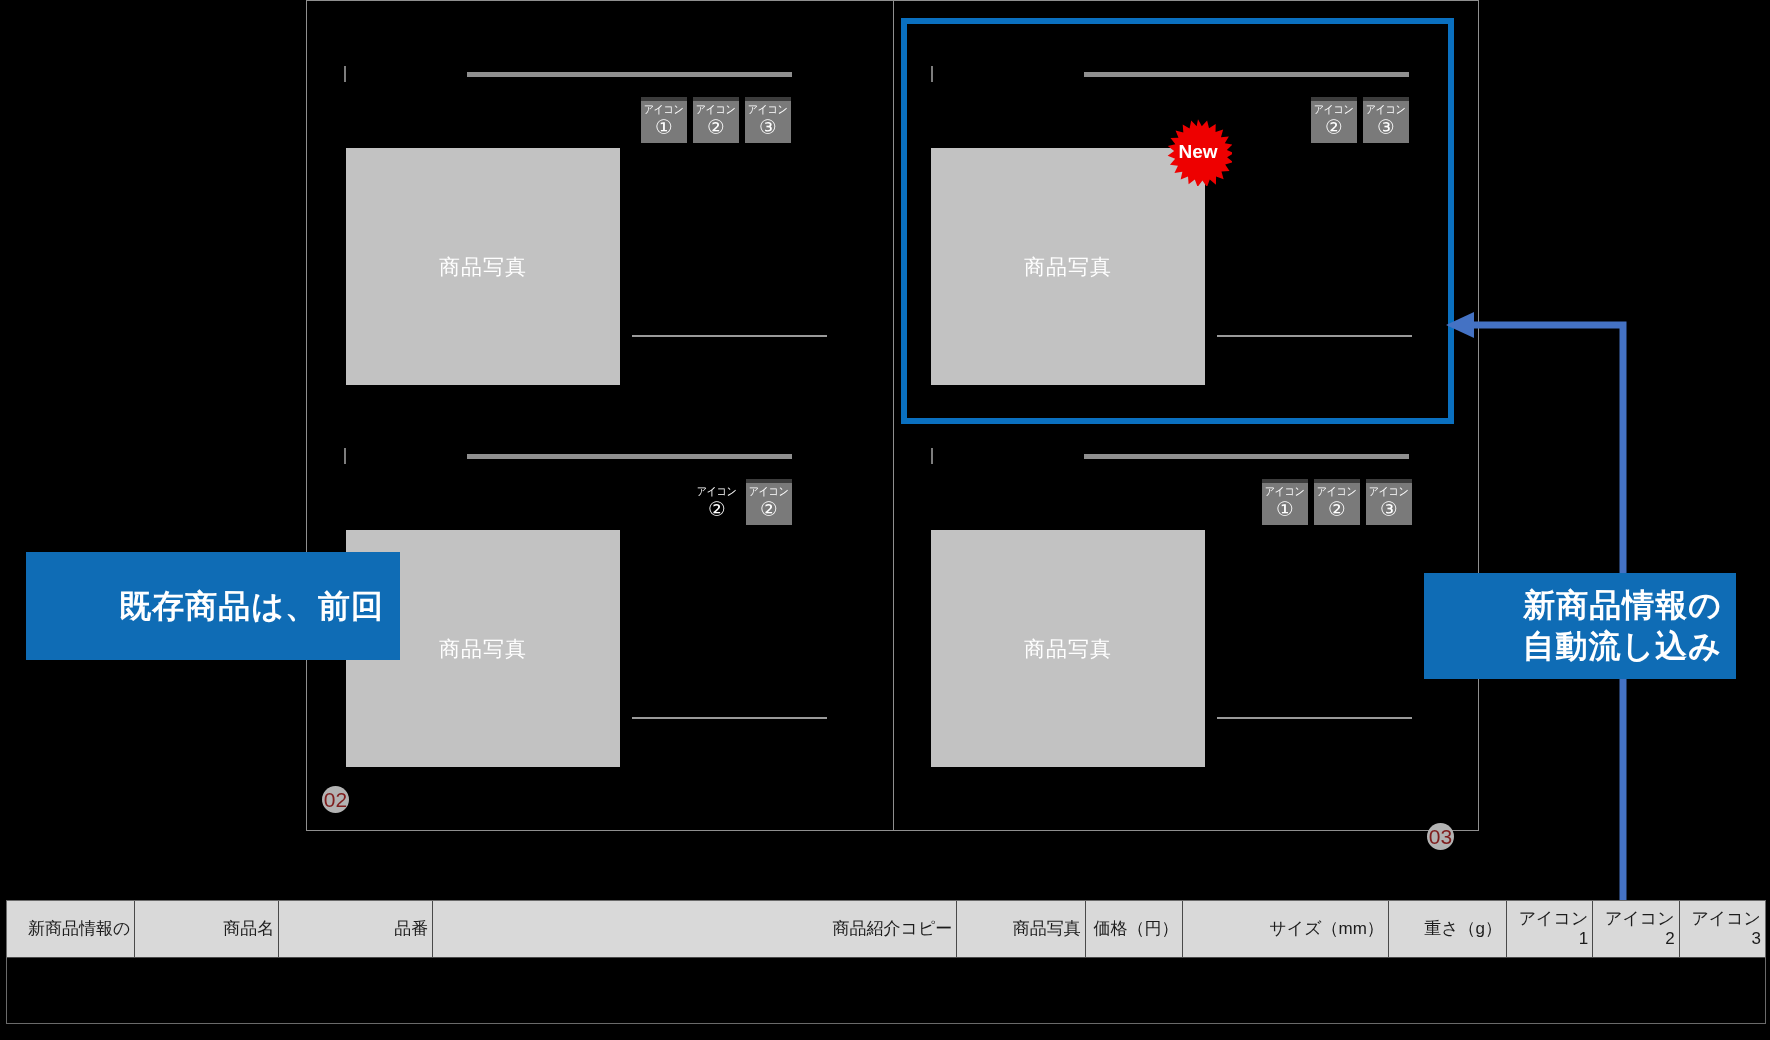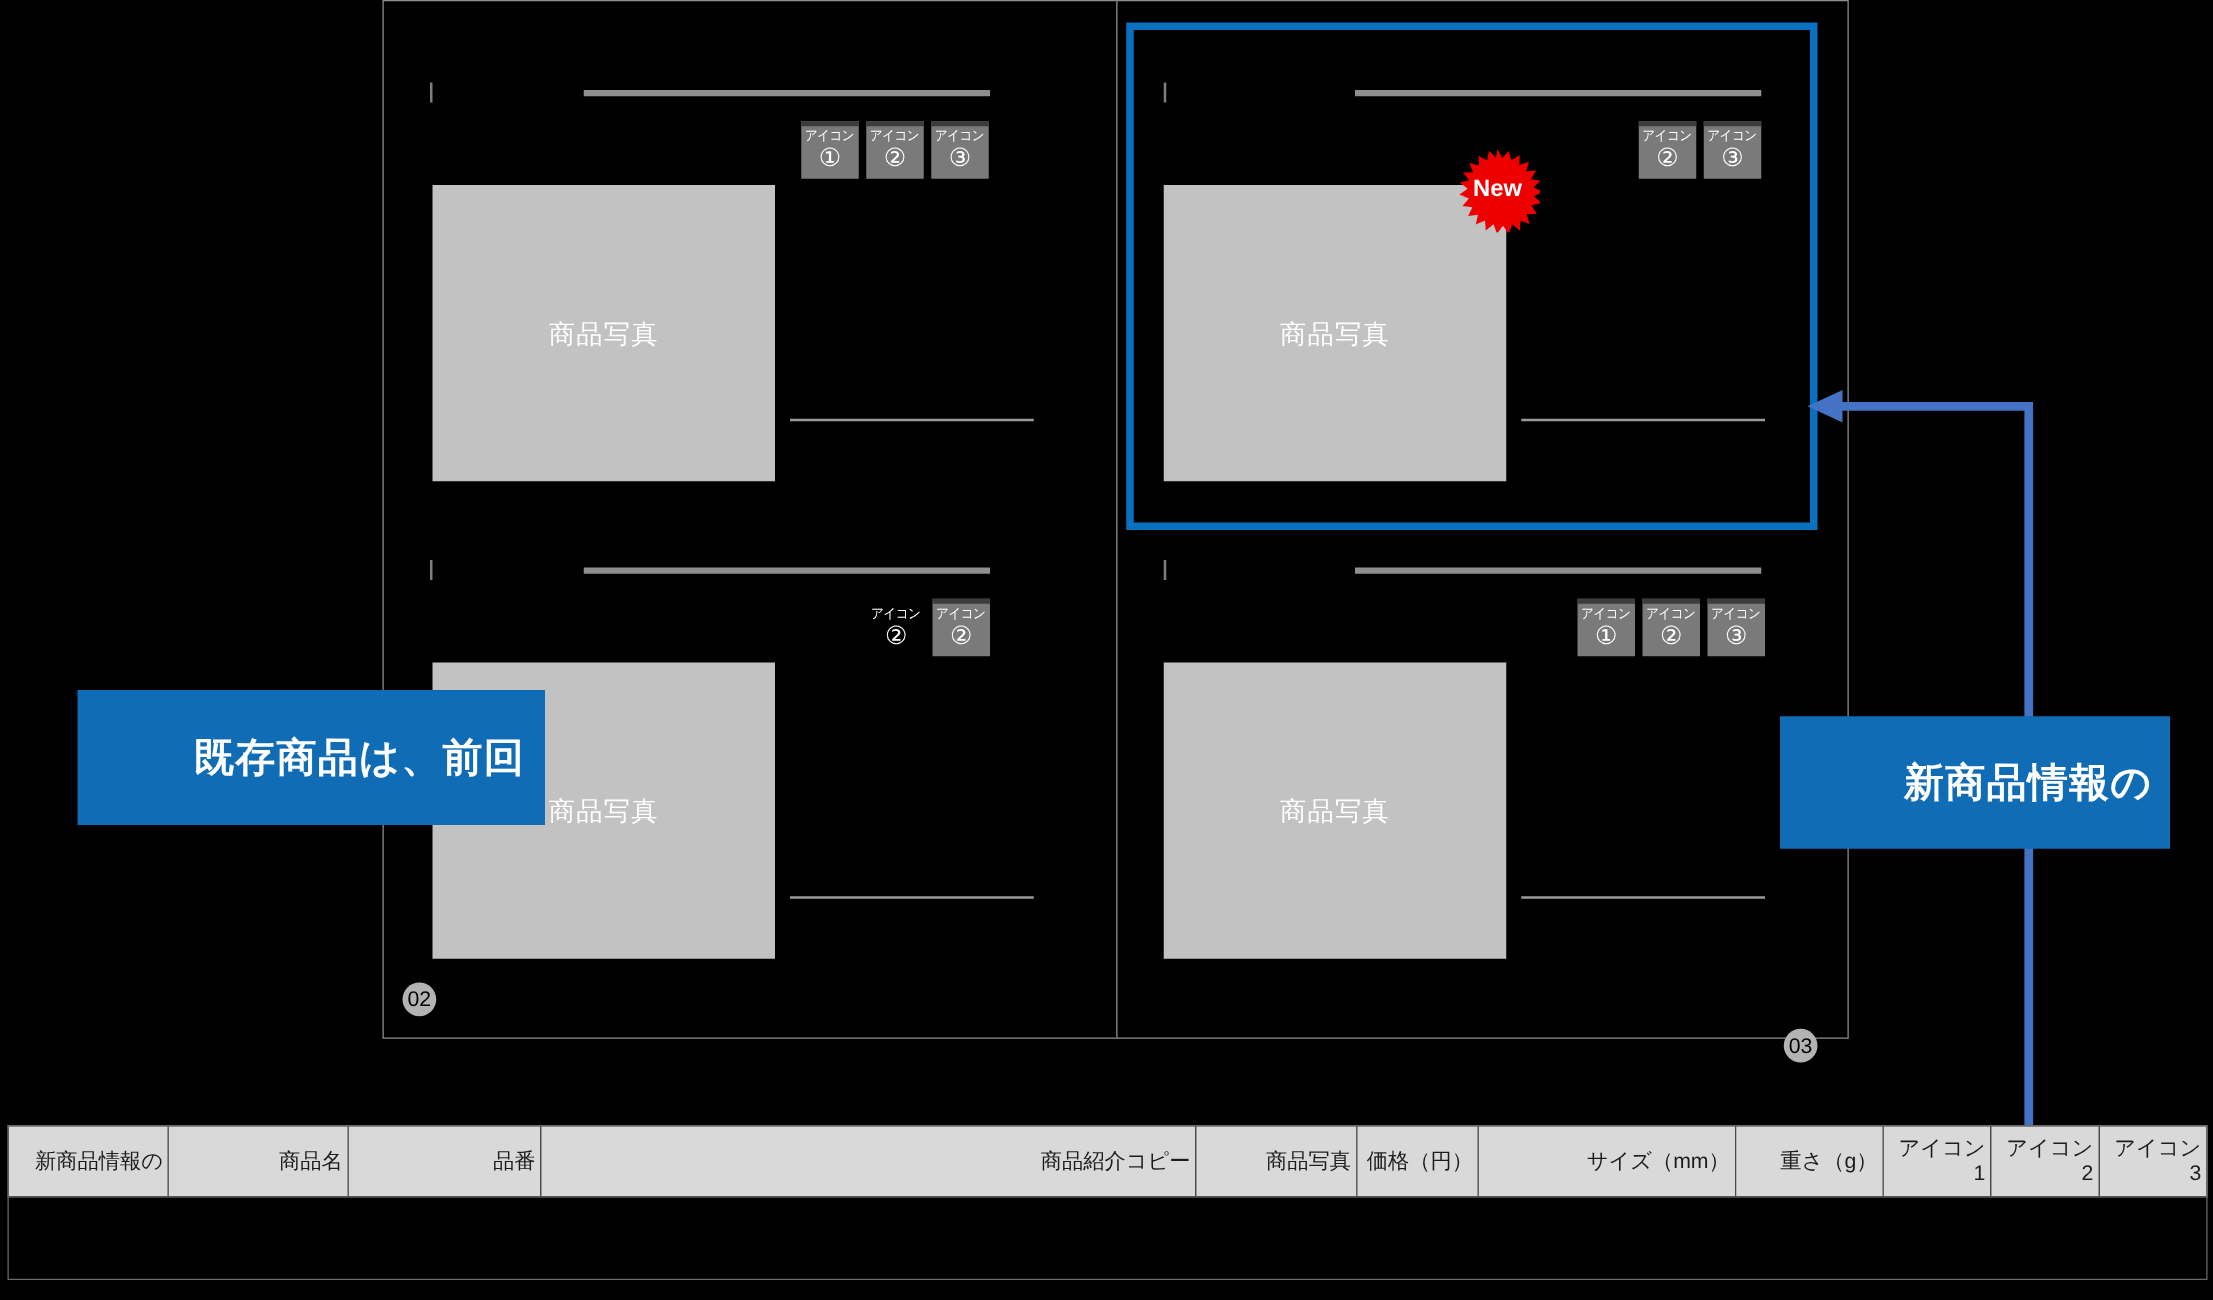--- a/index.html
+++ b/index.html
@@ -38,31 +38,31 @@
 
   
   .burst{position:absolute;width:68px;height:68px;}
   .burst svg{display:block;}
   .burst .bw{position:absolute;left:0;top:0;width:68px;height:68px;
              display:flex;align-items:center;justify-content:center;
              color:#fff;font-size:19px;font-weight:bold;}
 
   
   .pagenum{position:absolute;width:27px;height:27px;border-radius:50%;background:#b3b3b3;
-           color:#000000;font-size:17px;display:flex;align-items:center;justify-content:center;}
+           color:#7f1d1d;font-size:21px;display:flex;align-items:center;justify-content:center;}
 
   
   #highlight-box{position:absolute;left:901px;top:18px;width:553px;height:406px;
                  border:6px solid #0a70c0;box-sizing:border-box;}
 
   
   .callout{position:absolute;background:#0f6cb5;color:#fff;font-weight:bold;
            display:flex;flex-direction:column;justify-content:center;
            font-size:32px;line-height:1.28;letter-spacing:1px;}
-  #callout-left{left:26px;top:552px;width:374px;height:108px;padding:0 16px;box-sizing:border-box;margin-left:36px;}
+  #callout-left{left:26px;top:552px;width:374px;height:108px;padding:0 16px;box-sizing:border-box;}
   #callout-right{left:1424px;top:573px;width:312px;height:106px;padding:0 14px;box-sizing:border-box;}
 
   
   #connector{position:absolute;left:1440px;top:310px;width:190px;height:610px;pointer-events:none;}
 
   
   #data-table{position:absolute;left:6px;top:900px;width:1760px;border-collapse:collapse;
               table-layout:fixed;background:#000;}
   #data-table th{background:#d9d9d9;color:#1c1c1c;font-weight:normal;font-size:17px;
                  border:1px solid #4a4a4a;height:52px;padding:2px 4px;line-height:1.15;}
@@ -192,20 +192,21 @@
     <polyline points="183,600 183,15 30,15" fill="none" stroke="#4472c4" stroke-width="7"></polyline>
     <polygon points="6,15 34,2 34,28" fill="#4472c4"></polygon>
   </svg>
 
   <div class="callout" id="callout-left">
     <div>既存商品は、前回</div>
   </div>
 
   <div class="callout" id="callout-right">
     <div>新商品情報の</div>
+    <div>自動流し込み</div>
   </div>
 
   <table id="data-table">
     <colgroup>
       <col style="width:125px">
         <col style="width:140px">
         <col style="width:150px">
       <col style="width:510px">
         <col style="width:125px">
         <col style="width:95px">

